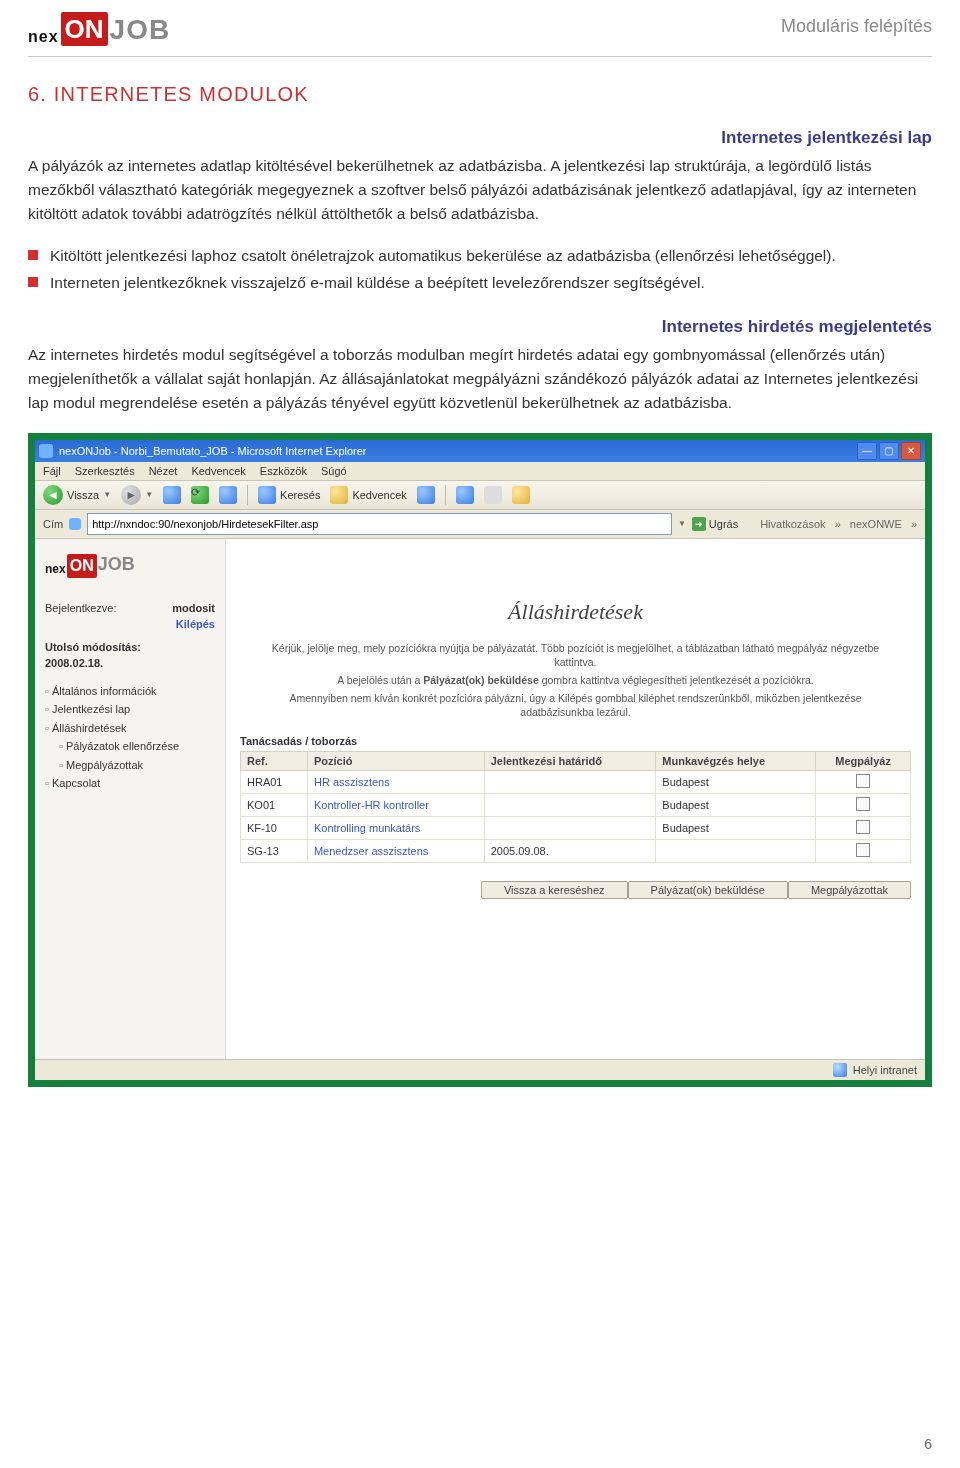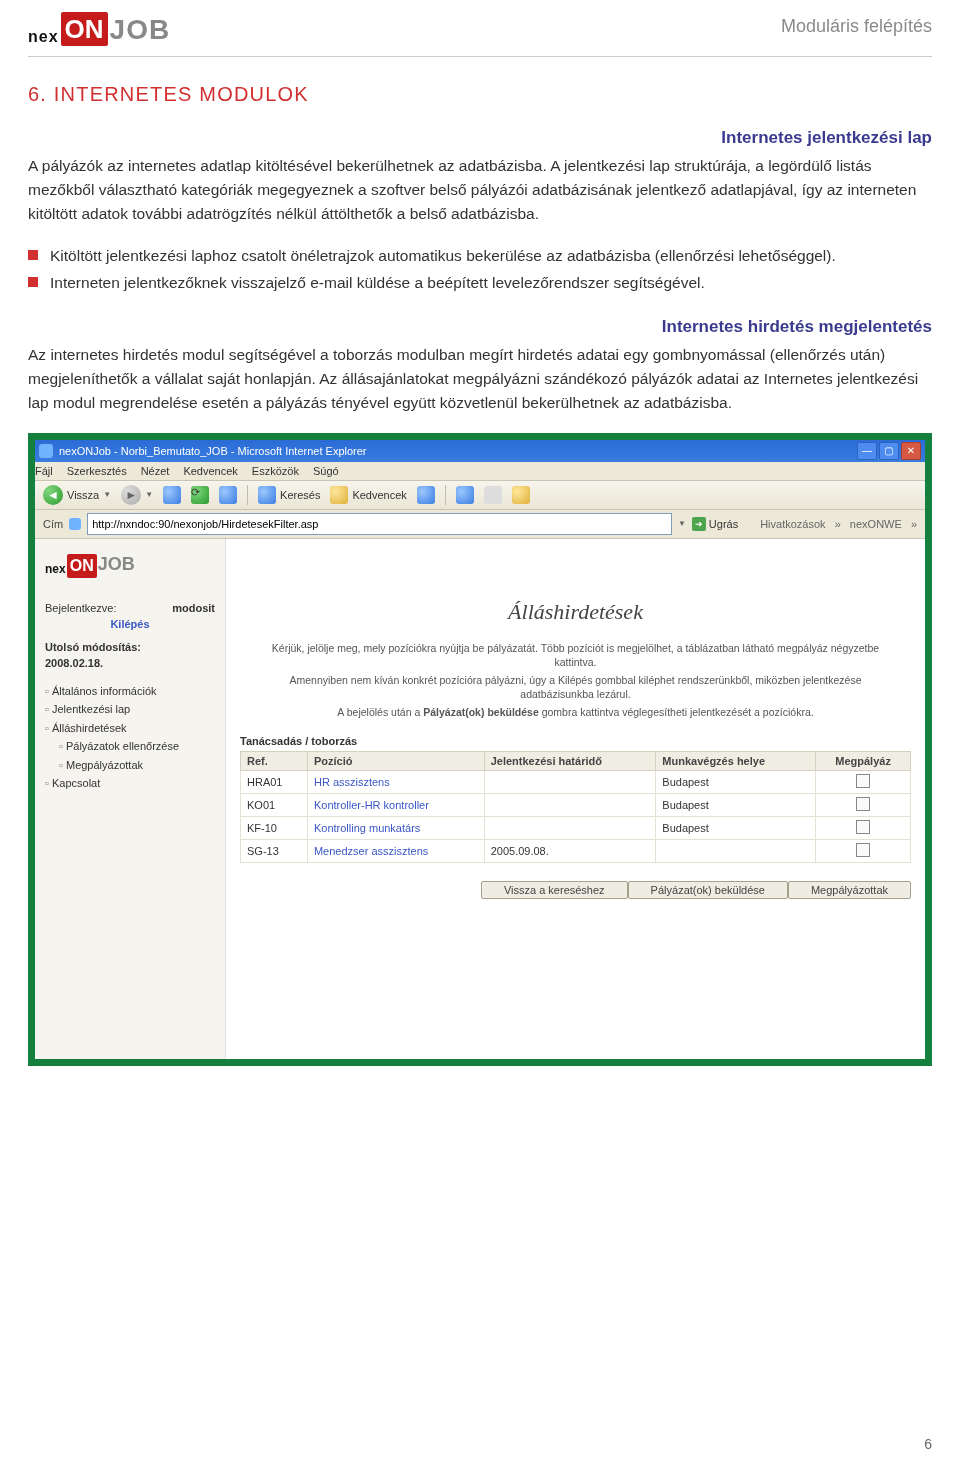--- a/index.html
+++ b/index.html
@@ -22,21 +22,21 @@
 
 .shot{border:7px solid #15803d;margin-top:18px;font-family:Tahoma,Arial,sans-serif;font-size:11px;color:#333;background:#ece9d8;}
 
 .titlebar{display:flex;align-items:center;justify-content:space-between;height:22px;
   background:linear-gradient(#2a6bd6,#3a7de0);color:#fff;padding:0 4px;}
 .titlebar .t-left{display:flex;align-items:center;gap:6px;}
 .titlebar .winbtn{display:inline-flex;gap:2px;}
 .titlebar .winbtn span{width:18px;height:16px;background:#4f8cf0;border:1px solid #2b63c0;border-radius:2px;display:inline-flex;align-items:center;justify-content:center;color:#fff;font-size:10px;}
 .titlebar .winbtn span.close{background:#d65a43;border-color:#a8402e;}
 .ie-icon{width:14px;height:14px;background:#6fb3ff;border-radius:3px;display:inline-block;}
-.menubar{display:flex;gap:14px;padding:3px 0;background:#ece9d8;border-bottom:1px solid #c9c5b6;font-size:11px;color:#333;}
+.menubar{display:flex;gap:14px;padding:3px 8px;background:#ece9d8;border-bottom:1px solid #c9c5b6;font-size:11px;color:#333;}
 
 .toolbar{display:flex;align-items:center;gap:10px;padding:4px 8px;background:linear-gradient(#f7f5ec,#e9e6d7);border-bottom:1px solid #c9c5b6;}
 .tb-btn{display:flex;align-items:center;gap:4px;font-size:11px;color:#333;}
 .tb-btn .circ{width:20px;height:20px;border-radius:50%;display:inline-flex;align-items:center;justify-content:center;color:#fff;font-size:12px;}
 .circ.green{background:radial-gradient(circle at 30% 30%,#7fd77f,#2a9a2a);}
 .circ.gray{background:radial-gradient(circle at 30% 30%,#ddd,#aaa);color:#666;}
 .tb-ico{width:18px;height:18px;border-radius:3px;display:inline-block;}
 .tb-ico.blue{background:radial-gradient(circle at 30% 30%,#9cc8ff,#3a7de0);}
 .tb-ico.yellow{background:radial-gradient(circle at 30% 30%,#ffe79c,#e0b03a);}
 .tb-sep{width:1px;height:20px;background:#c0bdaf;}
@@ -184,41 +184,41 @@
       <div class="leftcol">
         <div class="minilogo">
           <span class="mnex">nex</span>
           <span class="mon">ON</span>
           <span class="mjob">JOB</span>
         </div>
         <div class="kv">
           <span>Bejelentkezve:</span>
           <span class="v">modosit</span>
         </div>
-        <div style="text-align:center;"><a href="#" style="font-weight:700;">Kilépés</a></div>
+        <div style="text-align:right;"><a href="#" style="font-weight:700;">Kilépés</a></div>
         <div style="margin-top:6px;font-weight:700;">Utolsó módosítás:</div>
         <div style="font-weight:700;">2008.02.18.</div>
 
         <div class="navtree">
           <div class="lv1 bold">Általános információk</div>
           <div class="lv1 bold">Jelentkezési lap</div>
           <div class="lv1 bold">Álláshirdetések</div>
           <div class="lv2">Pályázatok ellenőrzése</div>
           <div class="lv2">Megpályázottak</div>
           <div class="lv1 bold">Kapcsolat</div>
         </div>
       </div>
 
       <div class="rightcol">
         <div class="bigtitle">Álláshirdetések</div>
         <div class="infotxt">Kérjük, jelölje meg, mely pozíciókra nyújtja be pályázatát. Több pozíciót is megjelölhet, a táblázatban látható megpályáz négyzetbe kattintva.</div>
-        <div class="infotxt">Amennyiben nem kíván konkrét pozícióra pályázni, úgy a Kilépés gombbal kiléphet rendszerünkből, miközben jelentkezése adatbázisunkba lezárul.</div>
         <div class="infotxt">
           <span>A bejelölés után a </span><b>Pályázat(ok) beküldése</b><span> gombra kattintva véglegesítheti jelentkezését a pozíciókra.</span>
         </div>
+        <div class="infotxt">Amennyiben nem kíván konkrét pozícióra pályázni, úgy a Kilépés gombbal kiléphet rendszerünkből, miközben jelentkezése adatbázisunkba lezárul.</div>
 
         <div class="tblhead">Tanácsadás / toborzás</div>
         <table class="jobtbl">
           <thead>
             <tr>
               <th>Ref.</th>
               <th>Pozíció</th>
               <th>Jelentkezési határidő</th>
               <th>Munkavégzés helye</th>
               <th style="text-align:center;">Megpályáz</th>
@@ -257,16 +257,20 @@
         </table>
 
         <div class="footbtns">
           <button>Vissza a kereséshez</button>
           <button>Pályázat(ok) beküldése</button>
           <button>Megpályázottak</button>
         </div>
       </div>
     </div>
 
+    <div class="statusbar">
+      <span class="sico"></span>
+      <span>Helyi intranet</span>
+    </div>
   </div>
 
   <div class="pagenum">6</div>
 </div>
 
 </body></html>

